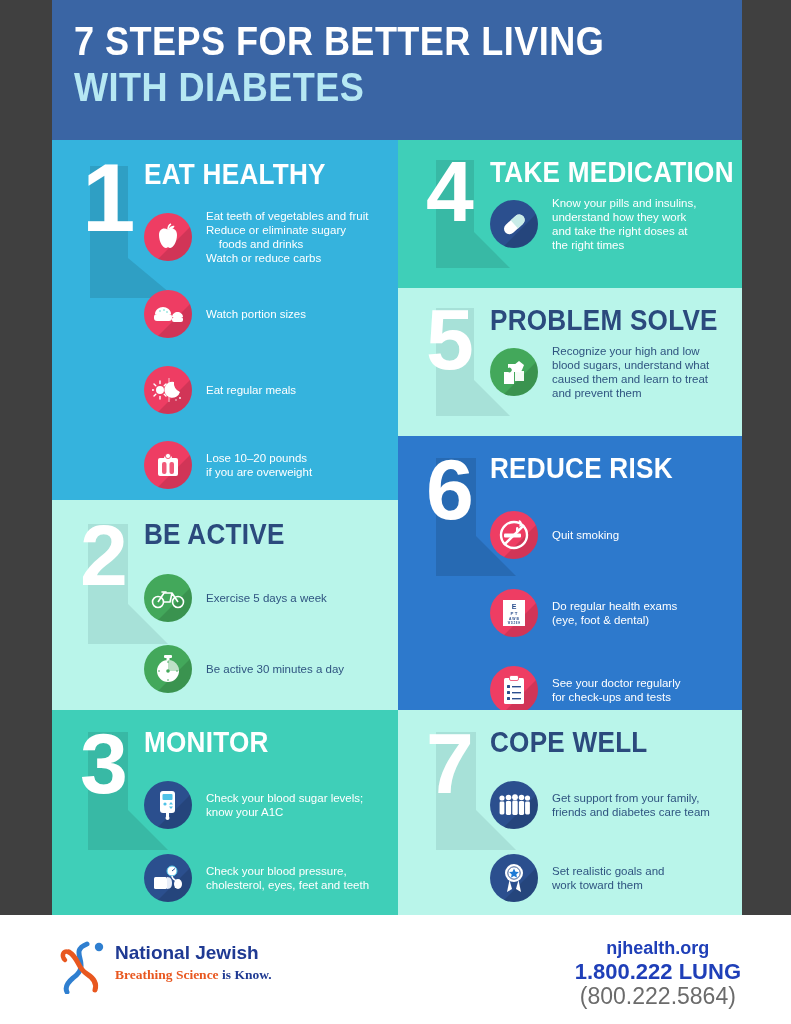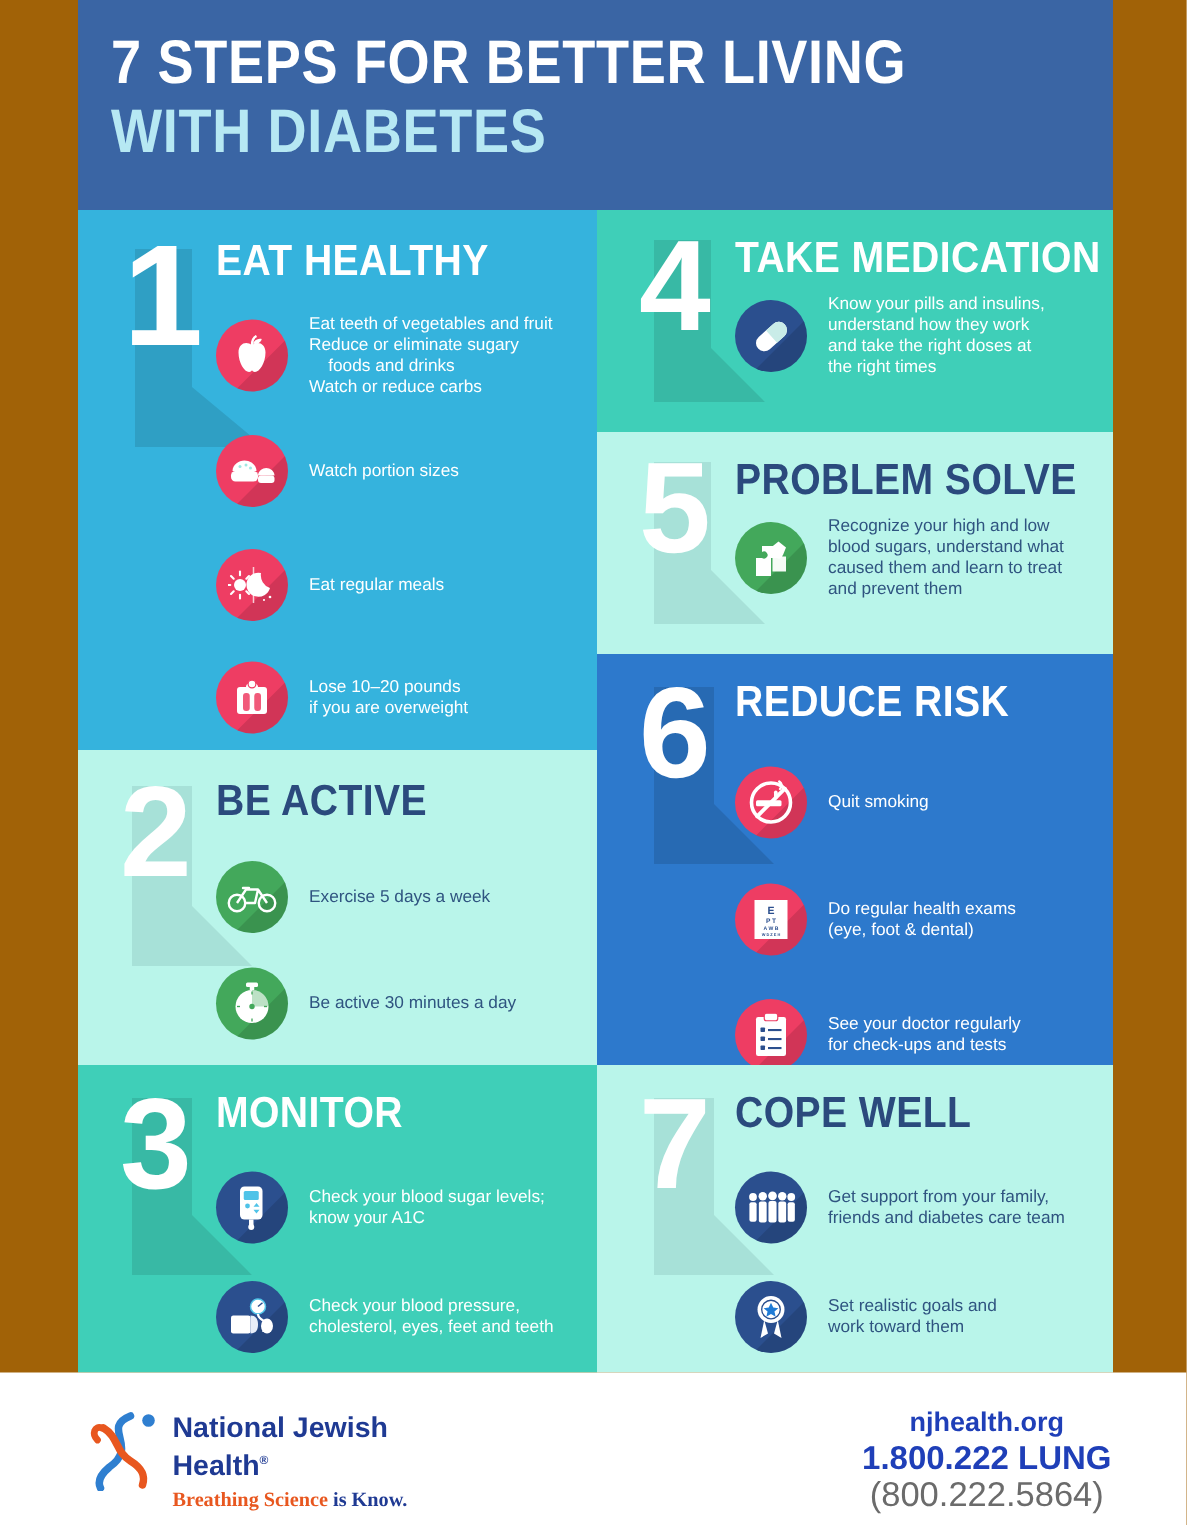--- a/index.html
+++ b/index.html
@@ -3,21 +3,21 @@
 <meta charset="utf-8">
 <style>
   html,body{margin:0;padding:0;}
   body{
     width:791px;height:1024px;
     background:#ffffff;
     font-family:"Liberation Sans", sans-serif;
     overflow:hidden;
     position:relative;
   }
-  .poster{position:relative;width:791px;height:1024px;background:#a16207;}
+  .poster{position:relative;width:791px;height:1024px;background:#404040;}
 
   
   .header{
     position:absolute;left:52px;top:0;width:690px;height:140px;
     background:#3a65a4;
   }
   .header-inner{padding:18px 0 0 22px;}
   .title-line{
     font-family:"Liberation Sans Narrow","Liberation Sans",sans-serif;
     font-weight:bold;
@@ -567,21 +567,20 @@
   <div class="footer">
     <div class="logo-block">
       <svg class="logo-mark" viewBox="0 0 52 56">
         <path d="M30 6 C10 14 36 26 16 40 C10 45 8 50 10 54" stroke="#2f7fd0" stroke-width="5" fill="none" stroke-linecap="round"></path>
         <path d="M12 14 C22 20 20 30 30 36 C38 41 40 46 38 52" stroke="#e8571f" stroke-width="5" fill="none" stroke-linecap="round"></path>
         <path d="M11 14 C6 12 4 18 8 22" stroke="#e8571f" stroke-width="4.5" fill="none" stroke-linecap="round"></path>
         <circle cx="42" cy="9" r="4.2" fill="#2f7fd0"></circle>
       </svg>
       <div class="logo-text">
         <div class="logo-name">National Jewish</div>
-        <div class="logo-name"><span>Health</span><span class="logo-reg">®</span></div>
         <div class="logo-tag"><span>Breathing Science </span><span class="blue">is Know.</span></div>
       </div>
     </div>
 
     <div class="contact">
       <div class="c-web">njhealth.org</div>
       <div class="c-phone">1.800.222 LUNG</div>
       <div class="c-alt">(800.222.5864)</div>
     </div>
   </div>

